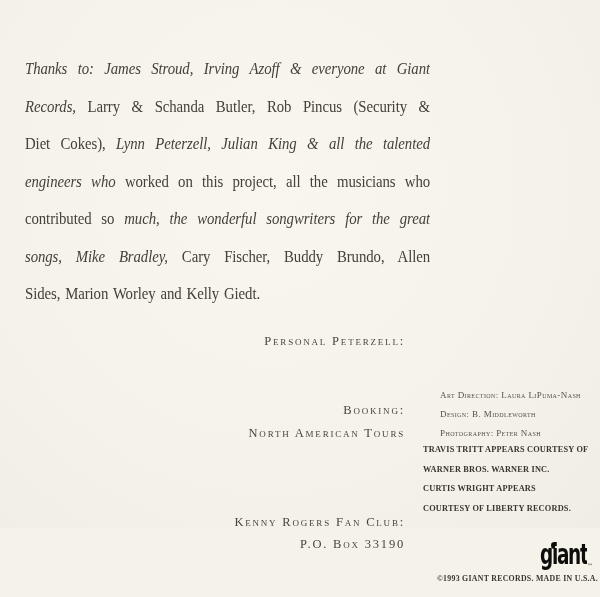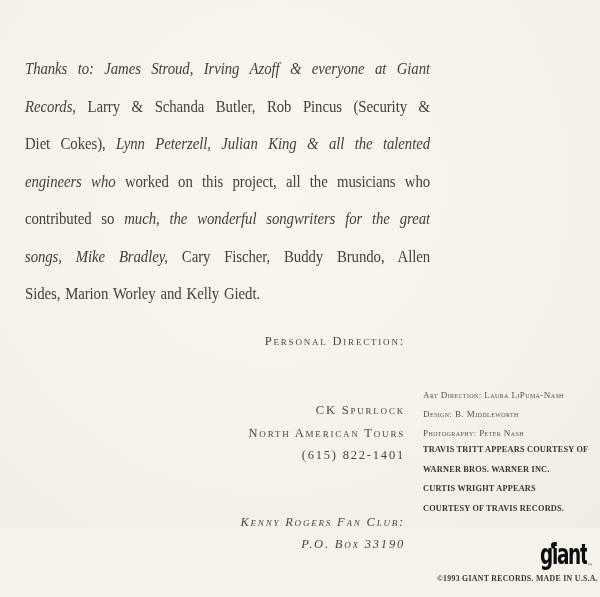--- a/index.html
+++ b/index.html
@@ -46,25 +46,25 @@
     font-variant: small-caps;
     color: #4a453e;
     font-size: 12.5px;
     letter-spacing: 1.8px;
   }
   .mgmt    { top: 332px; }
   .mgmt    .scl { line-height: 19.5px; }
   .booking { top: 399px; }
   .booking .scl { line-height: 22.5px; }
   .fanclub { top: 512px; }
-  .fanclub .scl { line-height: 21.5px; font-style: italic; }
+  .fanclub .scl { line-height: 21.5px; }
 
   
   .credits {
-    position: absolute; left: 423px; top: 386px;
+    position: absolute; left: 440px; top: 386px;
     font-variant: small-caps;
     font-size: 9px;
     letter-spacing: 0.4px;
     line-height: 19px;
     color: #55504a;
     white-space: nowrap;
   }
   .courtesy {
     position: absolute; left: 423px; top: 440px;
     font-size: 8.3px;
@@ -100,45 +100,44 @@
       <div class="tline"><span class="it">Thanks to: James Stroud, Irving Azoff &amp; everyone at Giant</span></div>
       <div class="tline"><span class="it">Records,</span><span> Larry &amp; Schanda Butler, Rob Pincus (Security &amp;</span></div>
       <div class="tline"><span>Diet Cokes), </span><span class="it">Lynn Peterzell, Julian King &amp; all the talented</span></div>
       <div class="tline"><span class="it">engineers who </span><span>worked on this project, all the musicians who</span></div>
       <div class="tline"><span>contributed so </span><span class="it">much, the wonderful songwriters for the great</span></div>
       <div class="tline"><span class="it">songs, Mike Bradley, </span><span>Cary Fischer, Buddy Brundo, Allen</span></div>
       <div class="tline last"><span>Sides, Marion Worley and Kelly Giedt.</span></div>
     </div>
 
   <div class="sc-block mgmt">
-    <div class="scl">Personal Direction:</div>
+    <div class="scl">Personal Peterzell:</div>
   </div>
 
   <div class="sc-block booking">
-    <div class="scl">CK Spurlock</div>
+    <div class="scl">Booking:</div>
     <div class="scl">North American Tours</div>
-    <div class="scl">(615) 822-1401</div>
   </div>
 
   <div class="sc-block fanclub">
     <div class="scl">Kenny Rogers Fan Club:</div>
     <div class="scl">P.O. Box 33190</div>
   </div>
 
   <div class="credits">
     <div>Art Direction: Laura LiPuma-Nash</div>
     <div>Design: B. Middleworth</div>
     <div>Photography: Peter Nash</div>
   </div>
 
   <div class="courtesy">
     <div>TRAVIS TRITT APPEARS COURTESY OF</div>
     <div>WARNER BROS. WARNER INC.</div>
     <div>CURTIS WRIGHT APPEARS</div>
-    <div>COURTESY OF TRAVIS RECORDS.</div>
+    <div>COURTESY OF LIBERTY RECORDS.</div>
   </div>
 
   <div class="logo">
     <svg width="47" height="29" viewBox="0 0 47 29">
       <g transform="scale(0.66,1)">
         <text x="0" y="23" font-family="'DejaVu Sans', sans-serif" font-size="28" font-weight="bold" letter-spacing="-2" fill="#0e0d0b">giant</text>
         <circle cx="20" cy="4.5" r="3.2" fill="#0e0d0b"></circle>
       </g>
     </svg>
   </div>

